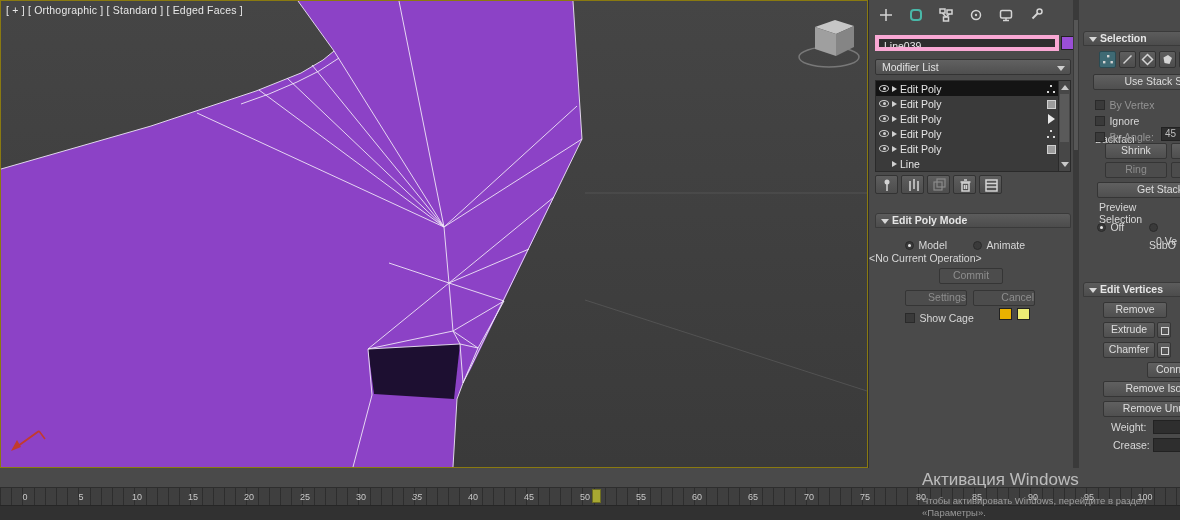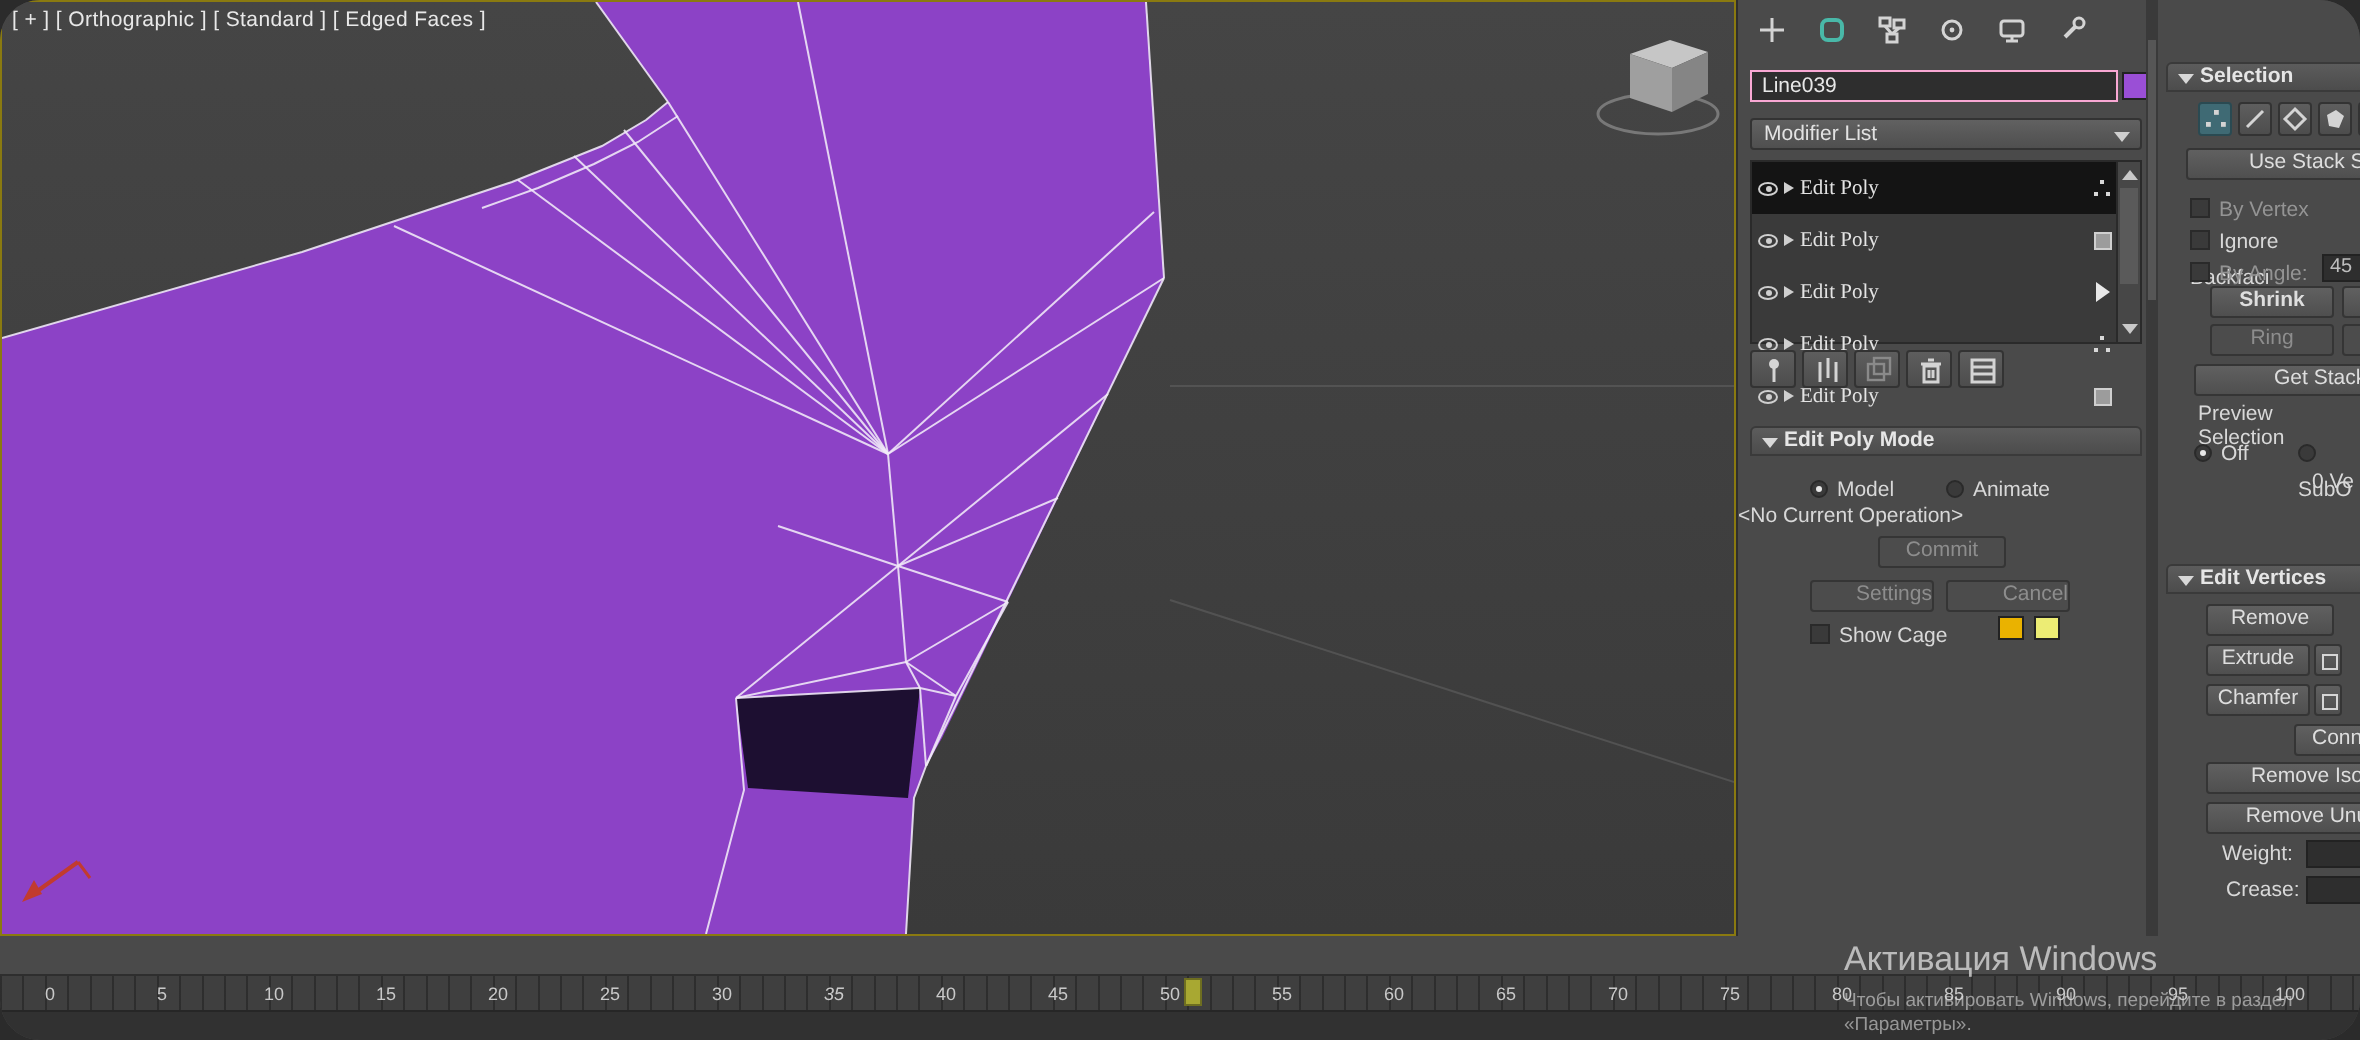--- a/index.html
+++ b/index.html
@@ -3,45 +3,45 @@
 <meta charset="utf-8">
 <style>
   :root{
     --c-object_purple:#8c42c6; --c-object_shadow:#1d0f31; --c-wireframe:#f1eaf8;
     --c-viewport_bg:#3e3e3e; --c-active_border:#8a7a10; --c-name_swatch:#9a4fd6;
     --c-cage_swatch_1:#eab200; --c-cage_swatch_2:#ecec74; --c-frame_marker:#a8a832;
     --c-modify_tab:#49b8a8;
   }
   *{margin:0;padding:0;box-sizing:border-box;}
   body{font-family:"Liberation Sans","DejaVu Sans",sans-serif;background:#2b2b2b;}
-  .app{position:relative;width:1180px;height:520px;background:#4a4a4a;overflow:hidden;color:#dedede;border-radius:20px;}
+  .app{position:relative;width:1180px;height:520px;background:#4a4a4a;overflow:hidden;color:#dedede;}
 
   
   .viewport{position:absolute;left:0;top:0;width:868px;height:468px;
     background:linear-gradient(#454545,#3a3a3a);border:1px solid var(--c-active_border);}
   .vp-label{position:absolute;left:5px;top:3px;font-size:10.5px;color:#e8e8e8;letter-spacing:.2px;z-index:5;}
   .mesh-svg{position:absolute;left:0;top:0;}
   .mesh-body{fill:var(--c-object_purple);}
   .mesh-shadow{fill:var(--c-object_shadow);}
   .edges line,.edges polyline{stroke:var(--c-wireframe);stroke-width:1;fill:none;stroke-opacity:.88;}
   .gridline{stroke:#5b5b5b;stroke-width:1;stroke-opacity:.7;}
 
   
   .panel{position:absolute;left:868px;top:0;width:312px;height:468px;background:#4a4a4a;border-left:1px solid #2f2f2f;}
   .tabbar{position:absolute;left:6px;top:4px;display:flex;gap:8px;}
   .tab{width:22px;height:22px;display:flex;align-items:center;justify-content:center;border-radius:3px;}
-  .field{background:#2e2e2e;border:1px solid #f9a8d4;color:#e8e8e8;font-size:10.5px;line-height:14px;padding:0 5px;overflow:hidden;white-space:nowrap;}
+  .field{background:#2e2e2e;border:4px solid #f9a8d4;color:#e8e8e8;font-size:10.5px;line-height:14px;padding:0 5px;overflow:hidden;white-space:nowrap;}
   .name-field{position:absolute;left:6px;top:35px;width:184px;height:16px;}
   .color-swatch{position:absolute;left:192px;top:36px;width:15px;height:14px;background:var(--c-name_swatch);border:1px solid #222;}
   .combo{position:absolute;left:6px;top:59px;width:196px;height:16px;background:linear-gradient(#616161,#4f4f4f);
     border:1px solid #333;border-radius:2px;font-size:10.5px;line-height:14px;padding-left:6px;color:#e2e2e2;}
   .combo .arr{position:absolute;right:5px;top:6px;width:0;height:0;border-left:4px solid transparent;border-right:4px solid transparent;border-top:5px solid #cfcfcf;}
 
   .stack{position:absolute;left:6px;top:80px;width:196px;height:92px;background:#3a3a3a;border:1px solid #2a2a2a;}
-  .stack-row{height:26px;display:flex;align-items:center;gap:3px;padding-left:3px;font-size:10.5px;color:#e4e4e4;width:183px;font-family:Liberation Serif, serif;}
+  .stack-row{height:15px;display:flex;align-items:center;gap:3px;padding-left:3px;font-size:10.5px;color:#e4e4e4;width:183px;}
   .stack-row.selected{background:#141414;}
   .exp{width:0;height:0;border-top:3.5px solid transparent;border-bottom:3.5px solid transparent;border-left:5px solid #cfcfcf;flex:0 0 auto;}
   .eye{width:10px;height:7px;border:1px solid #cfcfcf;border-radius:50%;position:relative;flex:0 0 auto;}
   .eye::after{content:"";position:absolute;left:2.5px;top:1px;width:3px;height:3px;border-radius:50%;background:#cfcfcf;}
   .trail{margin-left:auto;margin-right:3px;width:10px;height:10px;position:relative;flex:0 0 auto;}
   .t-dots::before{content:"";position:absolute;left:1px;top:7px;width:2px;height:2px;background:#d8d8d8;
     box-shadow:6px 0 #d8d8d8,3px -6px #d8d8d8;}
   .t-square::before{content:"";position:absolute;left:1px;top:1px;width:7px;height:7px;background:#9c9c9c;border:1px solid #cfcfcf;}
   .t-arrow::before{content:"";position:absolute;left:2px;top:0;width:0;height:0;
     border-top:5px solid transparent;border-bottom:5px solid transparent;border-left:7px solid #e8e8e8;}
@@ -367,21 +367,21 @@
     </div>
     <div style="position:absolute;left:226px;top:111px;">
       <span class="checkbox"></span>
       <span class="lbl">Ignore Backfaci</span>
     </div>
     <div style="position:absolute;left:226px;top:127px;">
       <span class="checkbox"></span>
       <span class="lbl dim">By Angle:</span>
     </div>
     <div class="spinner" style="left:292px;top:127px;width:34px;">45</div>
-    <div class="btn" style="left:236px;top:143px;width:62px;font-weight:bold;">Shrink</div>
+    <div class="btn" style="left:236px;top:143px;width:62px;">Shrink</div>
     <div class="btn" style="left:302px;top:143px;width:62px;"></div>
     <div class="btn disabled" style="left:236px;top:162px;width:62px;">Ring</div>
     <div class="btn disabled" style="left:302px;top:162px;width:62px;"></div>
     <div class="btn" style="left:228px;top:182px;width:136px;">Get Stack S</div>
     <div class="lbl" style="position:absolute;left:230px;top:201px;">Preview Selection</div>
     <div style="position:absolute;left:228px;top:217px;">
       <span class="radio on"></span>
       <span class="lbl">Off</span>
     </div>
     <div style="position:absolute;left:280px;top:217px;">

